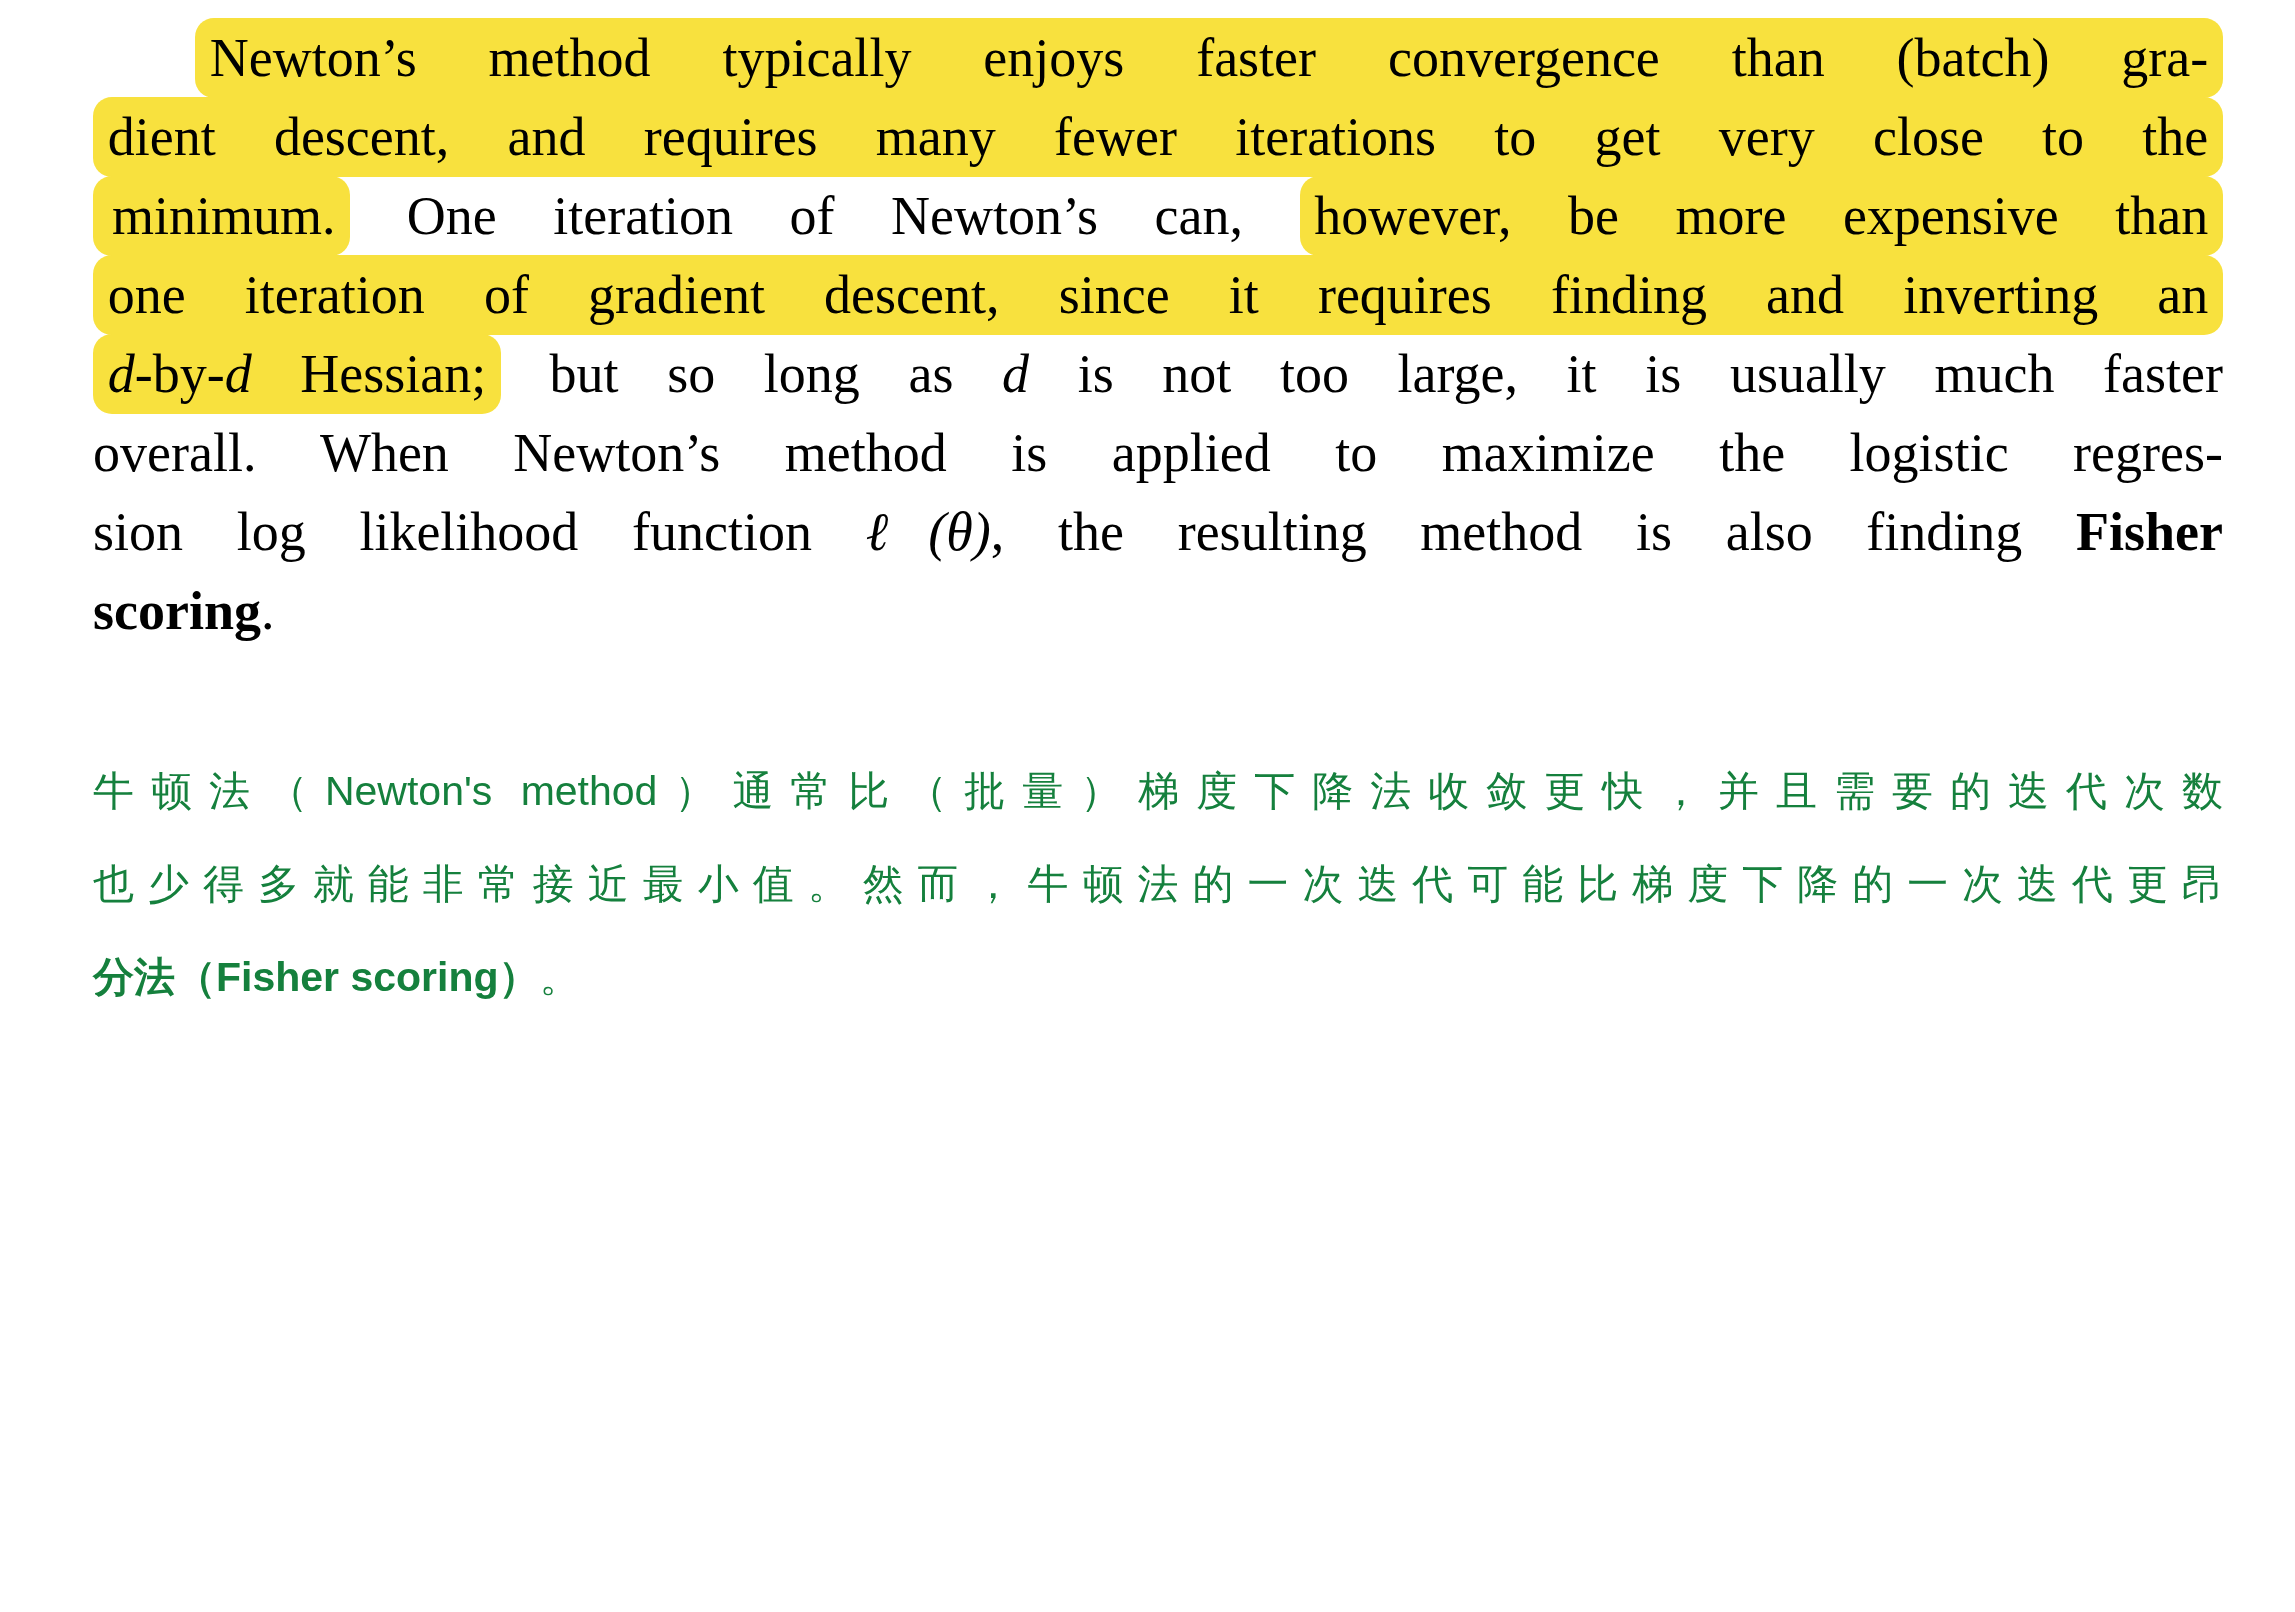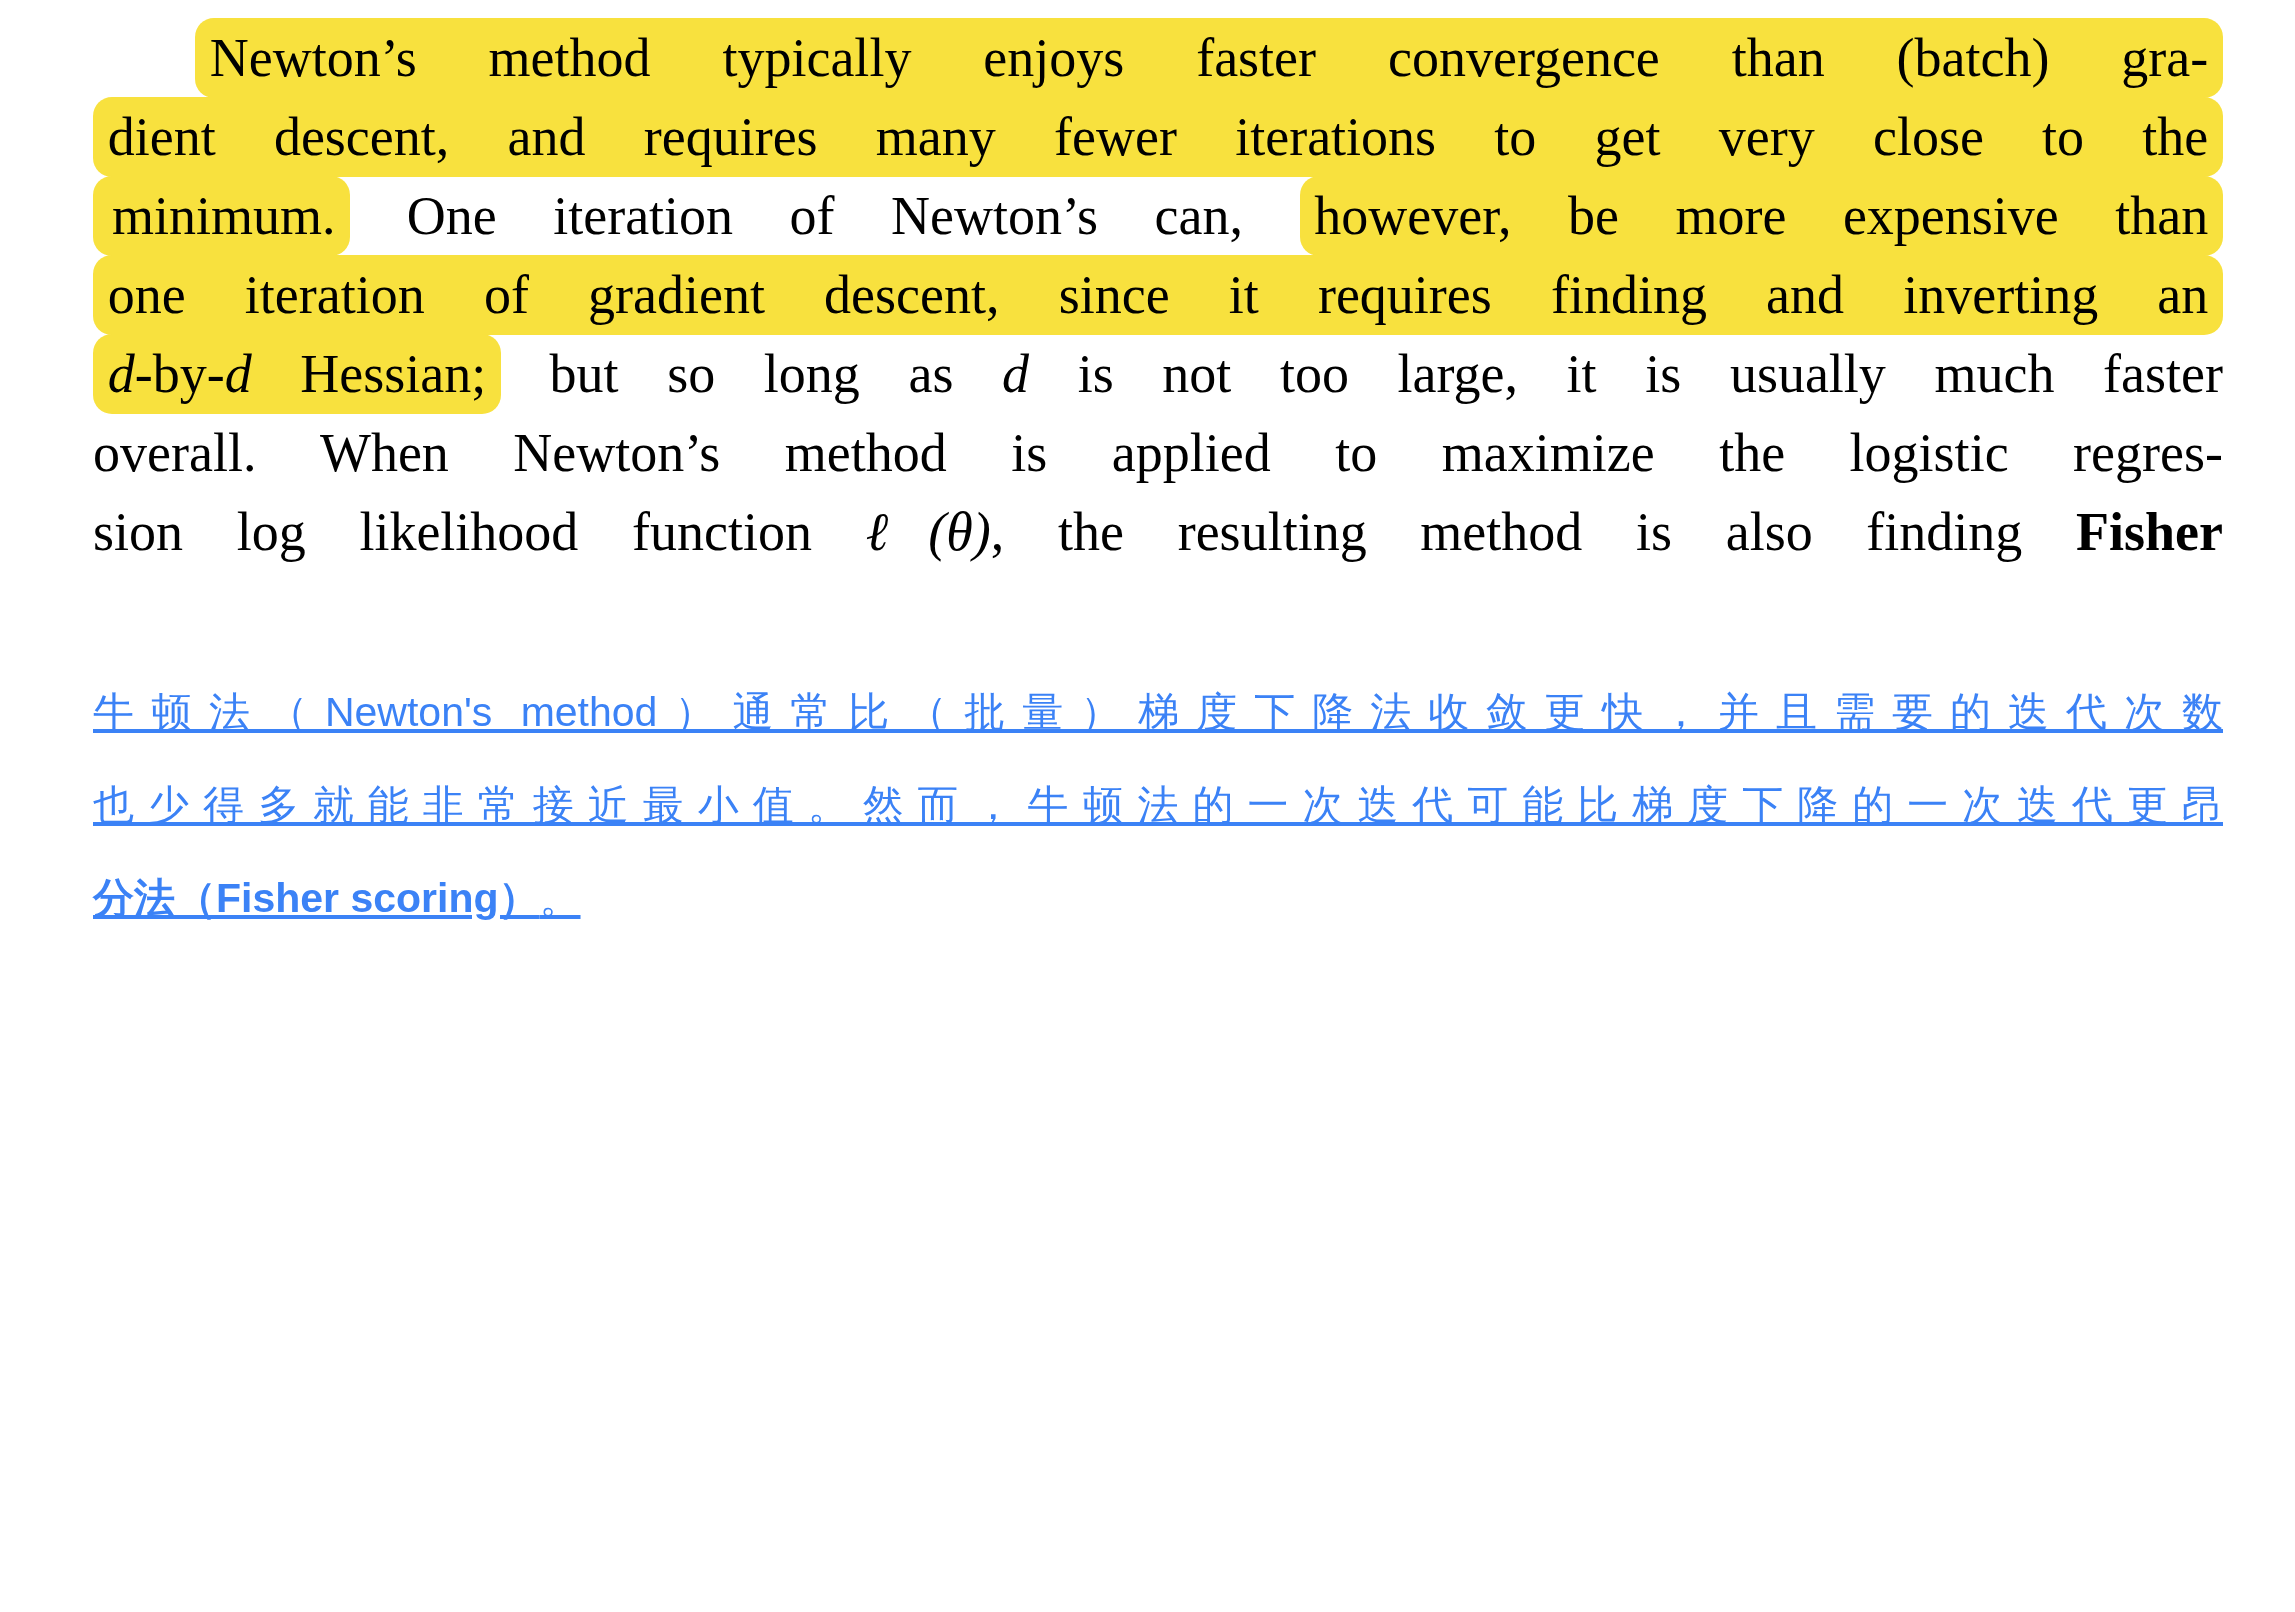--- a/index.html
+++ b/index.html
@@ -34,22 +34,21 @@
     box-decoration-break: clone;
   }
   .it { font-style: italic; }
   .b  { font-weight: bold; }
   
   .zh {
     margin-top: 94px;
     font-family: "Liberation Sans", "DejaVu Sans", sans-serif;
     font-size: 41px;
     line-height: 93px;
-    color: #3b82f6;
-    text-decoration: underline;
+    color: #15803d;
   }
   .zline {
     text-align: justify;
     text-align-last: justify;
   }
   .zline.last { text-align-last: left; }
   .math {
     font-family: "Liberation Serif", "DejaVu Serif", serif;
     font-size: 44px;
   }
@@ -68,20 +67,21 @@
     <div class="eline"><span class="hl" style="background: rgb(248, 225, 62); padding-left: 19px;">minimum.</span><span> One iteration of Newton’s can, </span><span class="hl" style="background: rgb(248, 225, 62);">however, be more expensive than</span></div>
 
     <div class="eline"><span class="hl" style="background: rgb(248, 225, 62);">one iteration of gradient descent, since it requires finding and inverting an</span></div>
 
     <div class="eline"><span class="hl" style="background: rgb(248, 225, 62);"><span class="it">d</span><span>-by-</span><span class="it">d</span><span> Hessian;</span></span><span> but so long as </span><span class="it">d</span><span> is not too large, it is usually much faster</span></div>
 
     <div class="eline"><span>overall.  When Newton’s method is applied to maximize the logistic regres-</span></div>
 
     <div class="eline"><span>sion log likelihood function </span><span class="it">ℓ(θ)</span><span>, the resulting method is also finding </span><span class="b">Fisher</span></div>
 
+    <div class="eline last"><span class="b">scoring</span><span>.</span></div>
 
   </div>
 
   <div class="zh">
 
     <div class="zline"><span>牛顿法（Newton's method）通常比（批量）梯度下降法收敛更快，并且需要的迭代次数</span></div>
 
     <div class="zline"><span>也少得多就能非常接近最小值。然而，牛顿法的一次迭代可能比梯度下降的一次迭代更昂</span></div>
 
 

